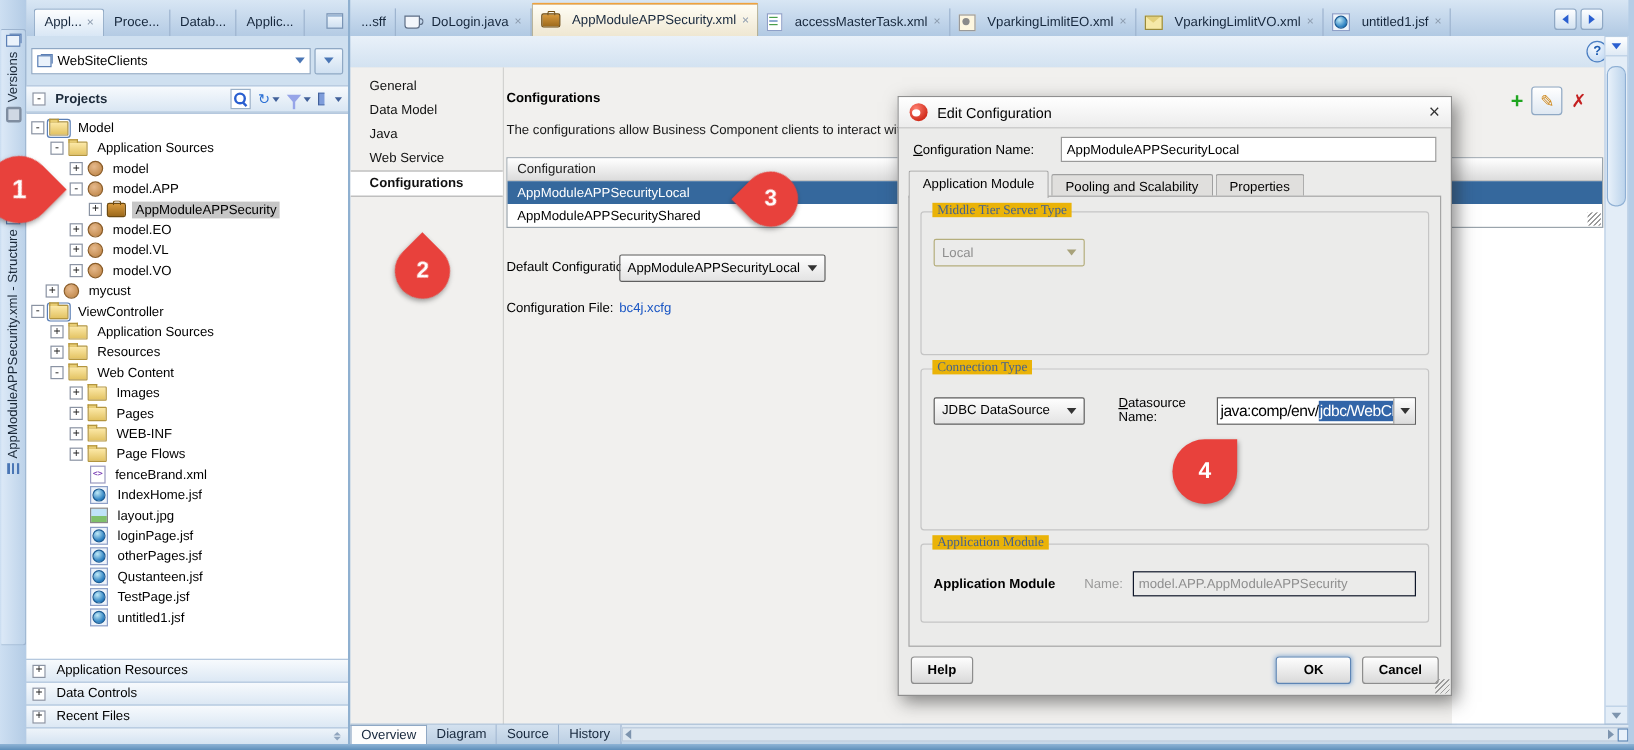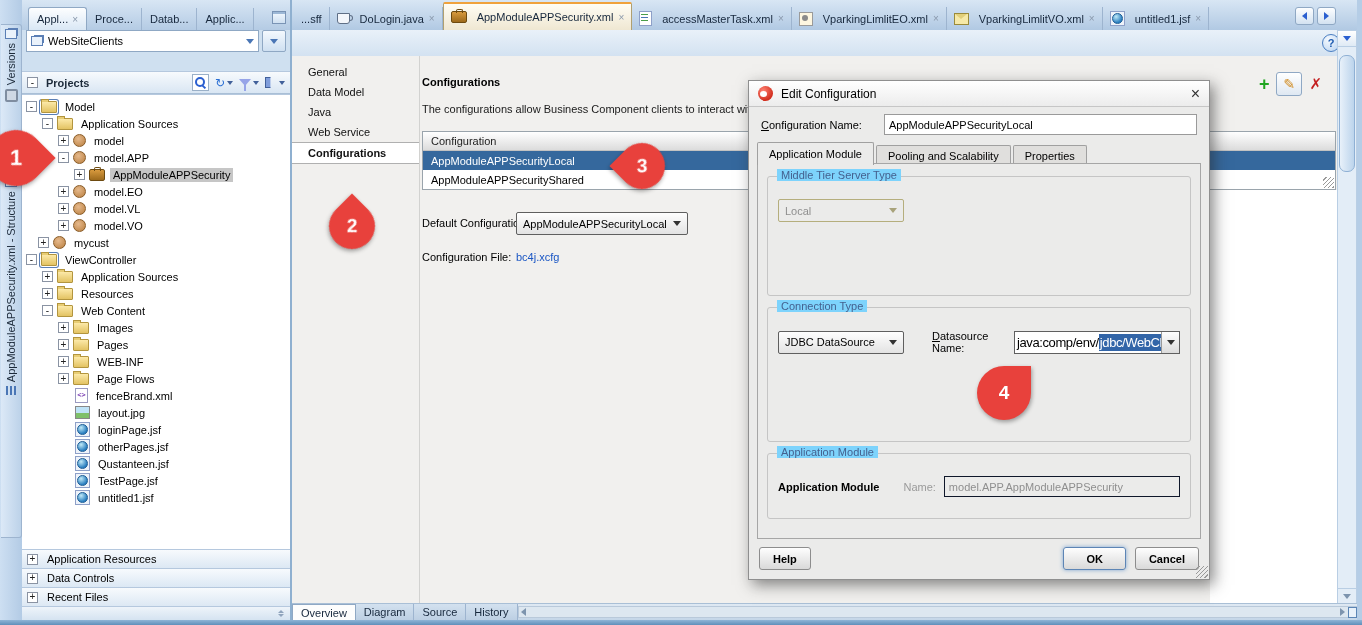--- a/index.html
+++ b/index.html
@@ -13,21 +13,21 @@
   .mini-win{width:10px;height:8px;border:1px solid #5b7fb5;background:#eaf2fb;box-shadow:2px -2px 0 -1px #5b7fb5;flex:none;}
   .rail-plug{width:9px;height:9px;border:2px solid #7f8da0;border-radius:2px;background:#cfd8e4;flex:none;}
   .rail-bars{width:10px;height:9px;flex:none;background:linear-gradient(90deg,#4a76b5 2px,transparent 2px,transparent 4px,#4a76b5 4px,#4a76b5 6px,transparent 6px,transparent 8px,#4a76b5 8px);}
   
   .navpanel{position:absolute;left:22px;top:0;width:268px;height:620px;display:flex;flex-direction:column;background:#cfe0f0;border-right:2px solid #8fb0d0;}
   .ntabs{height:30px;flex:none;display:flex;align-items:flex-end;background:linear-gradient(#d8e6f4,#b4cbe4);padding-left:6px;}
   .ntab{height:22px;display:flex;align-items:center;gap:4px;padding:0 8px;border-right:1px solid #9db4cf;color:#16273c;cursor:default;}
   .ntab.active{background:linear-gradient(#fdfeff,#d9e7f5);border:1px solid #8fa8c4;border-bottom:none;border-radius:3px 3px 0 0;}
   .tclose{color:#8a99ac;font-size:10px;}
   .panel-min{margin-left:auto;margin-right:4px;margin-bottom:6px;width:12px;height:11px;border:1px solid #7a94b5;background:linear-gradient(#f4f9fe,#cfe0f1);box-shadow:inset 0 2px 0 #9db8d6;}
-  .approw{height:41px;flex:none;display:flex;align-items:flex-start;gap:3px;padding:0 4px;}
+  .approw{height:41px;flex:none;display:flex;align-items:center;gap:3px;padding:0 4px;}
   .appcombo{flex:1;height:20px;background:#fff;border:1px solid #8fa8c4;display:flex;align-items:center;gap:5px;padding:0 4px;}
   .dd-arrow{width:0;height:0;border-left:4px solid transparent;border-right:4px solid transparent;border-top:5px solid #4a76b5;margin-left:auto;}
   .ddbtn{width:22px;height:20px;border:1px solid #8fa8c4;border-radius:2px;background:linear-gradient(#f4f9fe,#cfe0f1);display:flex;align-items:center;justify-content:center;}
   .ddbtn .dd-arrow{margin:0;}
   .phead{height:21px;flex:none;display:flex;align-items:center;gap:4px;padding:0 5px;background:linear-gradient(#f7fafd,#d9e6f3);border-top:1px solid #b5c8de;border-bottom:1px solid #a9bfd6;}
   .phead-label{font-weight:bold;color:#1c2a3a;}
   .ptools{margin-left:auto;display:flex;align-items:center;gap:6px;}
   .magnifier{width:15px;height:15px;border:1px solid #9ab0c8;background:#fff;position:relative;}
   .magnifier::before{content:"";position:absolute;left:2px;top:2px;width:6px;height:6px;border:2px solid #2a5fd0;border-radius:50%;}
   .magnifier::after{content:"";position:absolute;right:2px;bottom:2px;width:4px;height:2px;background:#2a5fd0;transform:rotate(45deg);}
@@ -131,21 +131,21 @@
   .oracle-ic::after{content:"";position:absolute;left:2px;top:5px;width:7px;height:6px;border-radius:50%;background:#fff;}
   .dclose{margin-left:auto;font-size:16px;color:#333;line-height:14px;}
   .namerow{position:absolute;left:12px;right:12px;top:33px;height:21px;display:flex;align-items:center;}
   .namerow label{width:123px;flex:none;}
   .tfield{flex:1;height:19px;border:1px solid #9a9a9a;background:#fff;font:11px "Liberation Sans",sans-serif;padding:0 4px;}
   .dtabs{position:absolute;left:8px;top:61px;display:flex;align-items:flex-end;}
   .dtab{height:19px;display:flex;align-items:center;padding:0 11px;border:1px solid #a0a0a0;border-bottom:none;border-radius:2px 2px 0 0;background:#e0dfdd;margin-right:2px;}
   .dtab.active{height:22px;background:#ebebea;position:relative;z-index:2;}
   .dpanel{position:absolute;left:8px;right:8px;top:82px;bottom:40px;border:1px solid #a6a6a6;background:#ebebea;padding:12px 9px 0 9px;z-index:1;}
   .grp{position:relative;border:1px solid #c5c5c5;border-radius:3px;margin-bottom:11px;}
-  .grp-legend{position:absolute;top:-8px;left:9px;background:#7dd3fc;padding:0 4px;color:#44618f;}
+  .grp-legend{position:absolute;top:-8px;left:9px;background:#eab308;padding:0 4px;color:#44618f;font-family:Liberation Serif, serif;}
   .grp1{height:118px;}
   .grp2{height:133px;}
   .grp3{height:64px;}
   .grp-row{display:flex;align-items:center;margin:22px 10px 0 10px;}
   .combo.disabled{border-color:#b5ae7d;color:#8f8f8f;background:#ebebea;}
   .combo.disabled .dd-arrow{border-top-color:#a8a27a;}
   .ds-combo{display:flex;align-items:stretch;height:21px;border:1px solid #5f5f5f;background:#fff;margin-left:6px;}
   .ds-text{display:flex;align-items:center;padding:0 2px;font-size:13px;letter-spacing:-0.4px;white-space:nowrap;overflow:hidden;width:142px;}
   .ds-sel{background:#3265a8;color:#fff;padding:1px 1px;}
   .ds-btn{width:17px;border-left:1px solid #9a9a9a;background:linear-gradient(#fefefe,#dcdcdc);display:flex;align-items:center;justify-content:center;}
@@ -319,20 +319,25 @@
           <span class="ti i-folder"></span>
           <span class="tlabel">Page Flows</span>
         </div>
       <div class="trow" style="padding-left:46px">
           <span class="exp-spacer"></span>
           <span class="ti i-xml"></span>
           <span class="tlabel">fenceBrand.xml</span>
         </div>
       <div class="trow" style="padding-left:46px">
           <span class="exp-spacer"></span>
+          <span class="ti i-jsf"></span>
+          <span class="tlabel">IndexHome.jsf</span>
+        </div>
+      <div class="trow" style="padding-left:46px">
+          <span class="exp-spacer"></span>
           <span class="ti i-img"></span>
           <span class="tlabel">layout.jpg</span>
         </div>
       <div class="trow" style="padding-left:46px">
           <span class="exp-spacer"></span>
           <span class="ti i-jsf"></span>
           <span class="tlabel">loginPage.jsf</span>
         </div>
       <div class="trow" style="padding-left:46px">
           <span class="exp-spacer"></span>

